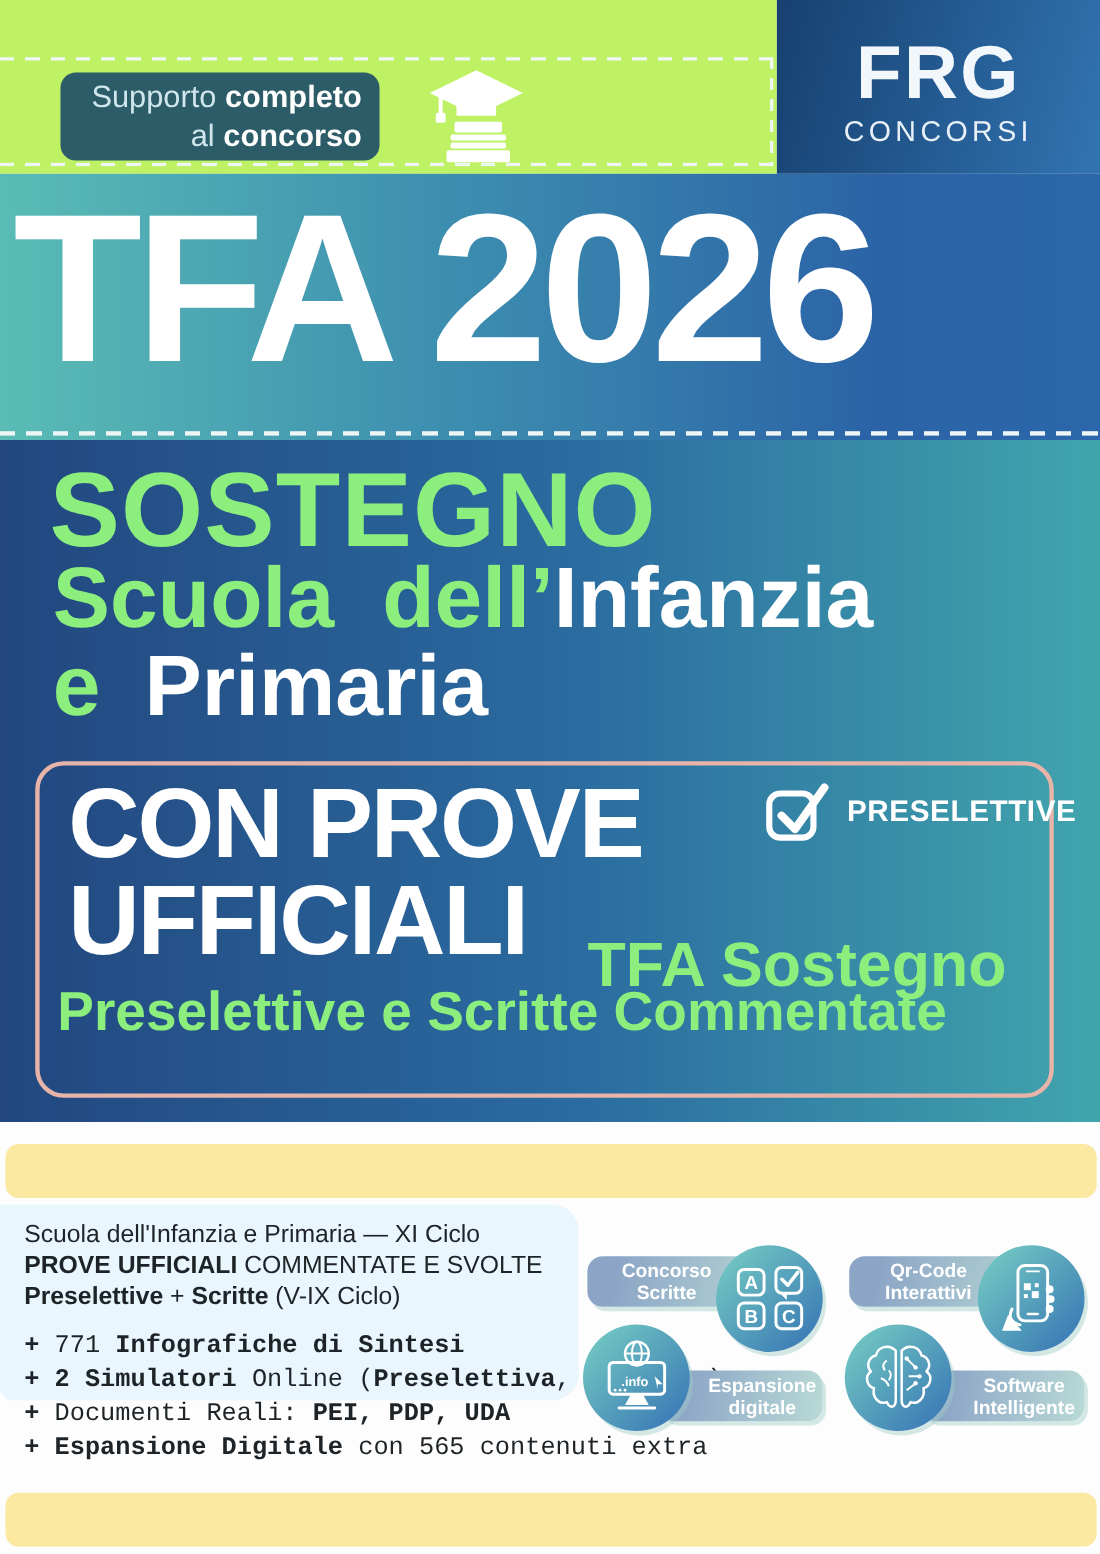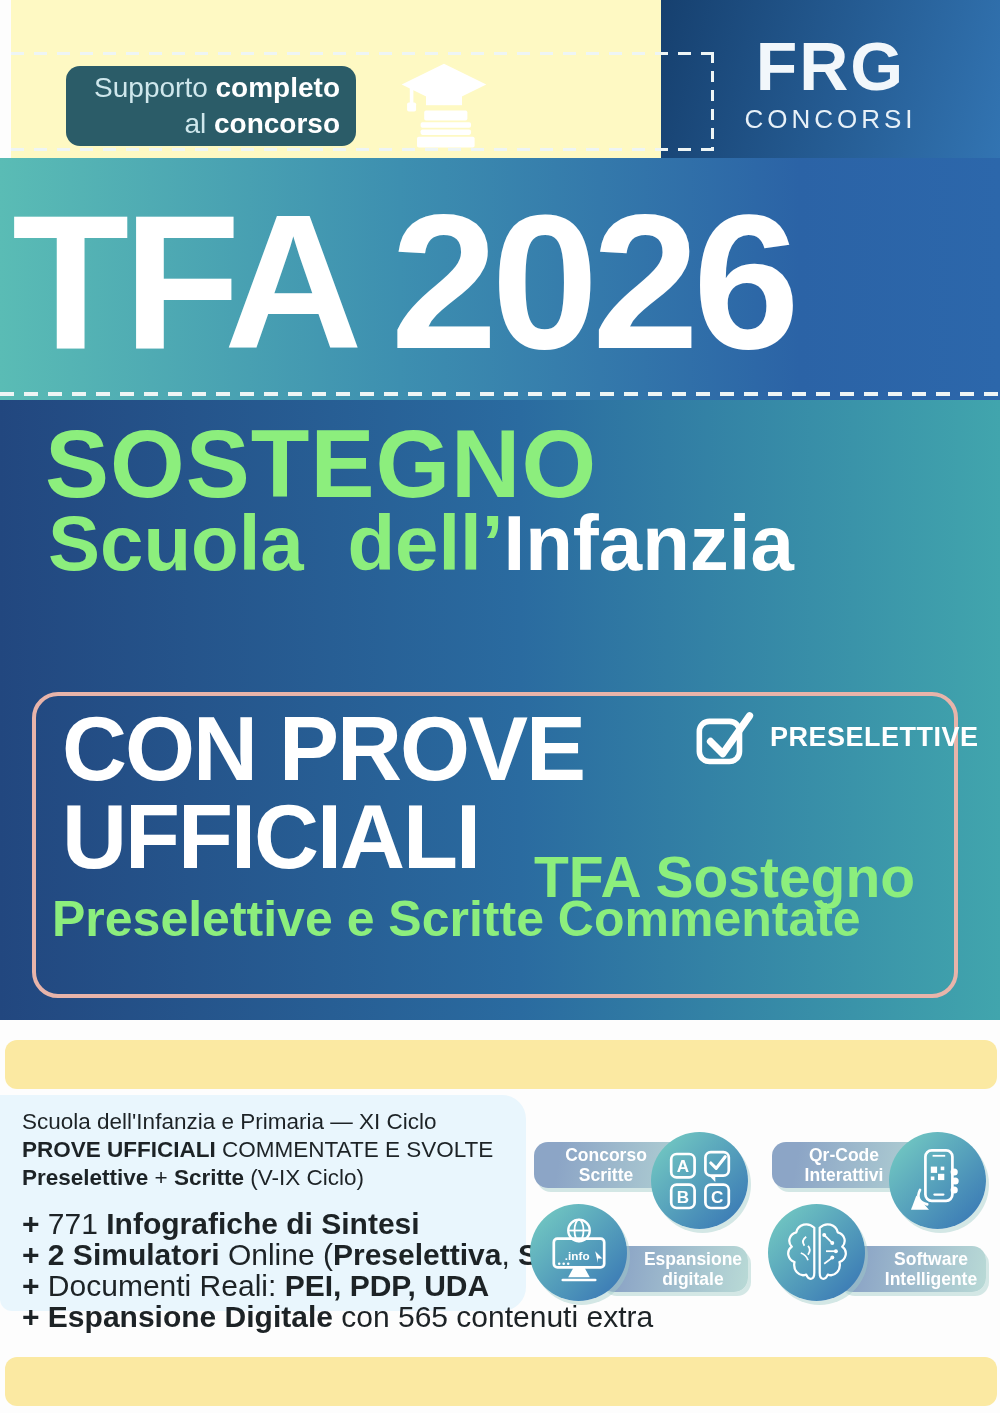--- a/index.html
+++ b/index.html
@@ -1,41 +1,41 @@
 <!DOCTYPE html>
 <html><head>
 <meta charset="utf-8">
 <style>
   html,body{margin:0;padding:0;background:#ffffff;}
   .page{position:relative;width:1000px;height:1413px;overflow:hidden;background:#fdfdfd;
         font-family:"Liberation Sans","DejaVu Sans",sans-serif;}
 
   
   .top-band{position:absolute;left:0;top:0;width:1000px;height:158px;display:flex;}
-  .top-left{width:650px;height:158px;background:#fef9c3;position:relative;margin-left:11px;}
+  .top-left{width:706px;height:158px;background:#bef264;position:relative;}
   .top-right{flex:1;background:linear-gradient(105deg,#16406f 0%,#3274b2 100%);
              display:flex;flex-direction:column;align-items:center;justify-content:flex-start;}
   .frg-name{color:#f2f7fb;font-size:68px;font-weight:700;letter-spacing:2px;line-height:1;margin-top:32px;}
   .frg-sub{color:#e8f1f8;font-size:26px;font-weight:400;letter-spacing:4px;margin-top:4px;}
   .dash-h{position:absolute;height:3px;background:repeating-linear-gradient(90deg,#eef5f5 0 13px,transparent 13px 23px);}
   .dash-v{position:absolute;width:3px;background:repeating-linear-gradient(180deg,#eef5f5 0 11px,transparent 11px 19px);}
   .dash-top{left:0;top:52px;width:700px;}
   .dash-bottom{left:0;top:148px;width:706px;}
   .dash-right{left:700px;top:52px;height:99px;}
   .support-badge{position:absolute;left:55px;top:66px;width:290px;height:80px;background:#2b5c68;
                  border-radius:14px;display:flex;flex-direction:column;justify-content:center;
                  text-align:right;padding-right:16px;box-sizing:border-box;line-height:36px;font-size:28px;}
   .support-badge .lt{color:#cfe7ec;font-weight:400;}
   .support-badge .bd{color:#ffffff;font-weight:700;}
   .grad-icon{position:absolute;left:388px;top:62px;width:90px;height:92px;}
 
   
   .tfa-band{position:absolute;left:0;top:158px;width:1000px;height:242px;
             background:linear-gradient(90deg,#5abcb5 0%,#3d8fb0 40%,#2b63a6 80%,#2c67ab 100%);}
-  .tfa-line{position:absolute;left:12px;top:28px;color:#ffffff;font-weight:900;
+  .tfa-line{position:absolute;left:12px;top:8px;color:#ffffff;font-weight:900;
             font-size:192px;line-height:1;letter-spacing:-6px;white-space:nowrap;}
   .tfa-line .tfa{margin-right:34px;}
   .dash-full{position:absolute;left:0;bottom:4px;width:100%;height:4px;
              background:repeating-linear-gradient(90deg,#eef5f5 0 14px,transparent 14px 24px);}
 
   
   .subject-band{position:absolute;left:0;top:400px;width:1000px;height:620px;
                 background:linear-gradient(90deg,#22477f 0%,#2a6ba0 52%,#41a5ad 100%);}
   .green{color:#8cee7d;}
   .sostegno{position:absolute;left:45px;top:16px;font-size:96px;font-weight:800;letter-spacing:1px;line-height:1;}
@@ -61,26 +61,26 @@
   .pb-inline{position:absolute;left:498px;top:148px;font-size:57px;font-weight:600;white-space:nowrap;}
   .pb-g2{position:absolute;left:16px;top:194px;font-size:50px;font-weight:600;white-space:nowrap;}
   .pb-g3{position:absolute;left:26px;top:248px;font-size:53px;font-weight:600;white-space:nowrap;}
 
   
   .yellow-bar{position:absolute;left:5px;width:992px;height:49px;background:#fbe9a2;border-radius:12px;}
   .yellow1{top:1040px;}
   .yellow2{top:1357px;}
 
   
-  .details-panel{position:absolute;left:0;top:1095px;width:526px;height:216px;background:#e9f6fd;
+  .details-panel{position:absolute;left:0;top:1095px;width:526px;height:178px;background:#e9f6fd;
                  border-radius:0 24px 24px 12px;padding:13px 0 14px 22px;box-sizing:border-box;color:#1d2326;}
   .d-line{font-size:22.5px;line-height:28px;white-space:nowrap;}
   .d-line .b{font-weight:700;}
   .d-bullets{margin-top:16px;}
-  .d-bullet{font-size:30px;line-height:31px;white-space:nowrap;}
+  .d-bullet{font-size:23px;line-height:31px;white-space:nowrap;font-family:Liberation Mono, monospace;}
   .d-bullet .b{font-weight:700;}
 
   
   .feature-group{position:absolute;width:218px;height:170px;}
   .fg-left{left:530px;top:1132px;}
   .fg-right{left:768px;top:1132px;}
   .pill{position:absolute;background:linear-gradient(100deg,#8ca5c6 15%,#b9dad6 100%);
         border-radius:14px;display:flex;flex-direction:column;justify-content:center;align-items:center;
         color:#ffffff;font-weight:700;font-size:17.5px;line-height:20px;height:46px;box-sizing:border-box;
         box-shadow:3px 4px 0 rgba(160,205,200,0.45);text-align:center;}
@@ -132,20 +132,23 @@
       <span class="tfa">TFA</span><span>2026</span>
     </div>
     <div class="dash-full"></div>
   </div>
 
   <div class="subject-band">
     <div class="sostegno green">SOSTEGNO</div>
     <div class="subj-line line2">
       <span class="g green">Scuola dell’</span><span class="w">Infanzia</span>
     </div>
+    <div class="subj-line line3">
+      <span class="g green">e</span><span class="w">Primaria</span>
+    </div>
 
     <div class="prove-box">
       <div class="pb-h pb-h1">CON PROVE</div>
       <div class="pb-h pb-h2">UFFICIALI</div>
 
       <div class="check-row check-row1">
         <svg viewBox="0 0 52 52">
           <rect x="3" y="12" width="36" height="36" rx="9" fill="none" stroke="#ffffff" stroke-width="5"></rect>
           <path d="M13 30 L24 41 L48 7" fill="none" stroke="#ffffff" stroke-width="6.5" stroke-linecap="round" stroke-linejoin="round"></path>
         </svg>

